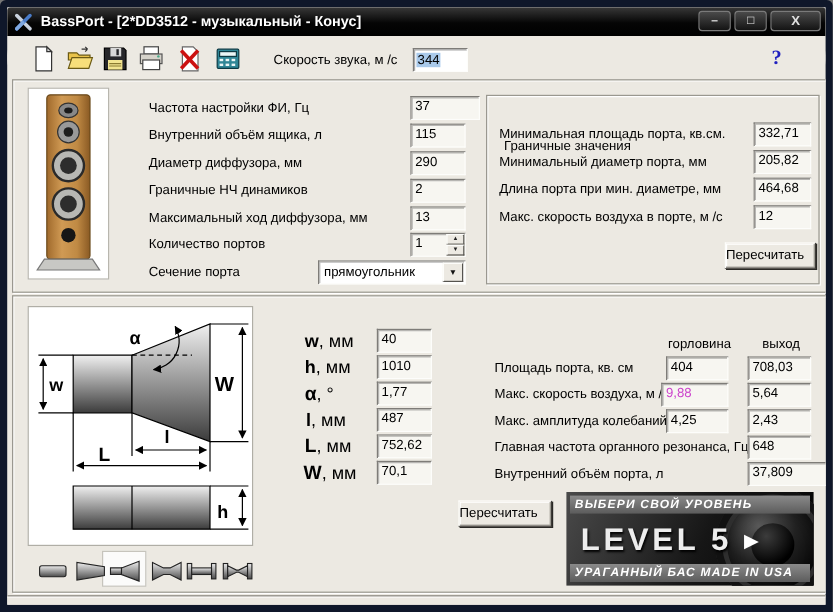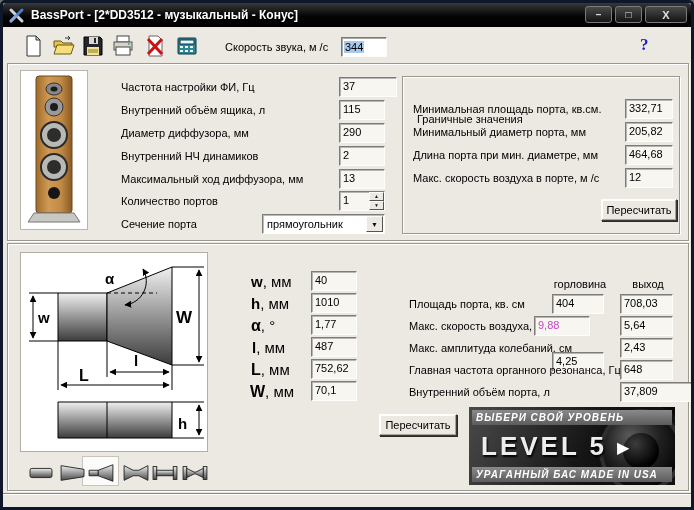--- a/index.html
+++ b/index.html
@@ -1,19 +1,19 @@
 <!DOCTYPE html>
 <html><head>
 <meta charset="utf-8">
 <style>
   html,body{margin:0;padding:0;background:#777;}
   *{box-sizing:border-box;}
   .window{
     position:relative;width:694px;height:510px;background:#ece9e2;
-    border:3px solid #0f172a;border-radius:5px 5px 0 0;overflow:hidden;
+    border:6px solid #0f172a;border-radius:5px 5px 0 0;overflow:hidden;
     font-family:"Liberation Sans",sans-serif;font-size:11px;color:#000;
   }
   
   .titlebar{position:absolute;left:0;top:0;width:100%;height:24px;
     background:linear-gradient(#383838,#050505 55%,#000);
     display:flex;align-items:center;border-radius:3px 3px 0 0;}
   .titlebar .apptitle{color:#fff;font-weight:bold;font-size:12px;margin-left:6px;
     text-shadow:1px 1px 1px #000;white-space:nowrap;}
   .appicon{width:17px;height:17px;margin-left:5px;flex:0 0 auto;}
   .winbtns{position:absolute;right:4px;top:3px;display:flex;gap:3px;}
@@ -38,21 +38,21 @@
     border:1px solid #9a9890;box-shadow:inset 1px 1px 0 #fff,1px 1px 0 #fff;}
   .panel1{top:60px;height:178px;}
   .panel2{top:240px;height:248px;}
   .lbl{position:absolute;height:20px;line-height:20px;white-space:nowrap;}
   .fld{position:absolute;height:20px;line-height:17px;padding-left:3px;
     background:#f7f6f1;border:1px solid;border-color:#7e7c78 #fdfdfb #fdfdfb #7e7c78;
     box-shadow:inset 1px 1px 0 rgba(60,60,60,.35);overflow:hidden;}
   .btn{position:absolute;background:#ece9e2;border:1px solid;
     border-color:#fdfdfb #3c3a36 #3c3a36 #fdfdfb;
     box-shadow:inset -1px -1px 0 #a8a59d,inset 1px 1px 0 #fff,1px 1px 0 #2a2926;
-    font-size:11px;text-align:center;line-height:20px;cursor:pointer;}
+    font-size:11px;text-align:left;line-height:20px;cursor:pointer;}
   
   .speakerbox{position:absolute;left:12px;top:6px;width:68px;height:160px;background:#fff;
     border:1px solid #b8b6ae;}
   
   .groupbox{position:absolute;left:394px;top:12px;width:278px;height:158px;
     border:1px solid #9a9890;box-shadow:inset 1px 1px 0 #fff,1px 1px 0 #fff;}
   .groupbox .legend{position:absolute;left:10px;top:-8px;background:#ece9e2;padding:0 4px;margin-top:44px;}
   
   .spin{position:absolute;left:331px;top:127px;width:46px;height:20px;}
   .spin .fld{left:0;top:0;width:46px;}
@@ -195,21 +195,21 @@
 
     <span class="lbl" style="left:113px;top:13px">Частота настройки ФИ, Гц</span>
     <div class="fld" style="left:331px;top:13px;width:58px"><span>37</span></div>
 
     <span class="lbl" style="left:113px;top:36px">Внутренний объём ящика, л</span>
     <div class="fld" style="left:331px;top:36px;width:46px"><span>115</span></div>
 
     <span class="lbl" style="left:113px;top:59px">Диаметр диффузора, мм</span>
     <div class="fld" style="left:331px;top:59px;width:46px"><span>290</span></div>
 
-    <span class="lbl" style="left:113px;top:82px">Внутренний НЧ динамиков</span>
+    <span class="lbl" style="left:113px;top:82px">Граничные НЧ динамиков</span>
     <div class="fld" style="left:331px;top:82px;width:46px"><span>2</span></div>
 
     <span class="lbl" style="left:113px;top:105px">Максимальный ход диффузора, мм</span>
     <div class="fld" style="left:331px;top:105px;width:46px"><span>13</span></div>
 
     <span class="lbl" style="left:113px;top:127px">Количество портов</span>
     <div class="spin">
       <div class="fld"><span>1</span></div>
       <div class="spinbtns">
         <div class="spinbtn"><span>▲</span></div>
@@ -310,25 +310,25 @@
     <div class="fld" style="left:303px;top:137px;width:46px"><span>70,1</span></div>
 
     <span class="colhdr" style="left:544px">горловина</span>
     <span class="colhdr" style="left:612px">выход</span>
 
     <span class="lbl" style="left:401px;top:50px">Площадь порта, кв. см</span>
     <div class="fld" style="left:544px;top:50px;width:52px"><span>404</span></div>
     <div class="fld" style="left:612px;top:50px;width:53px"><span>708,03</span></div>
 
     <span class="lbl" style="left:401px;top:72px">Макс. скорость воздуха, м / с</span>
-    <div class="fld" style="left:526px;top:72px;width:56px"><span style="color: rgb(204, 68, 204);">9,88</span></div>
+    <div class="fld" style="left:540px;top:72px;width:56px"><span style="color: rgb(204, 68, 204);">9,88</span></div>
     <div class="fld" style="left:612px;top:72px;width:53px"><span>5,64</span></div>
 
     <span class="lbl" style="left:401px;top:94px">Макс. амплитуда колебаний, см</span>
-    <div class="fld" style="left:544px;top:108px;width:52px"><span>4,25</span></div>
+    <div class="fld" style="left:544px;top:94px;width:52px"><span>4,25</span></div>
     <div class="fld" style="left:612px;top:94px;width:53px"><span>2,43</span></div>
 
     <span class="lbl" style="left:401px;top:116px">Главная частота органного резонанса, Гц</span>
     <div class="fld" style="left:612px;top:116px;width:53px"><span>648</span></div>
 
     <span class="lbl" style="left:401px;top:138px">Внутренний объём порта, л</span>
     <div class="fld" style="left:612px;top:138px;width:76px"><span>37,809</span></div>
 
     <div class="btn" style="left:371px;top:170px;width:78px;height:22px"><span>Пересчитать</span></div>
 

